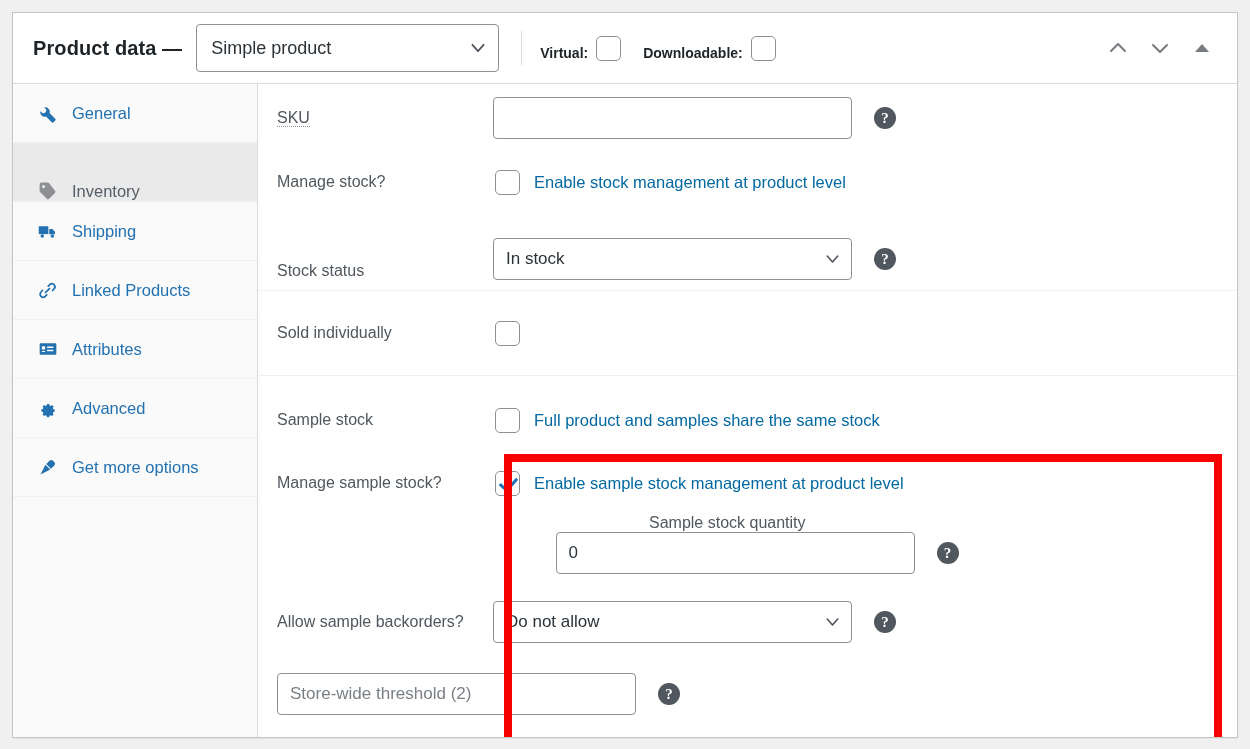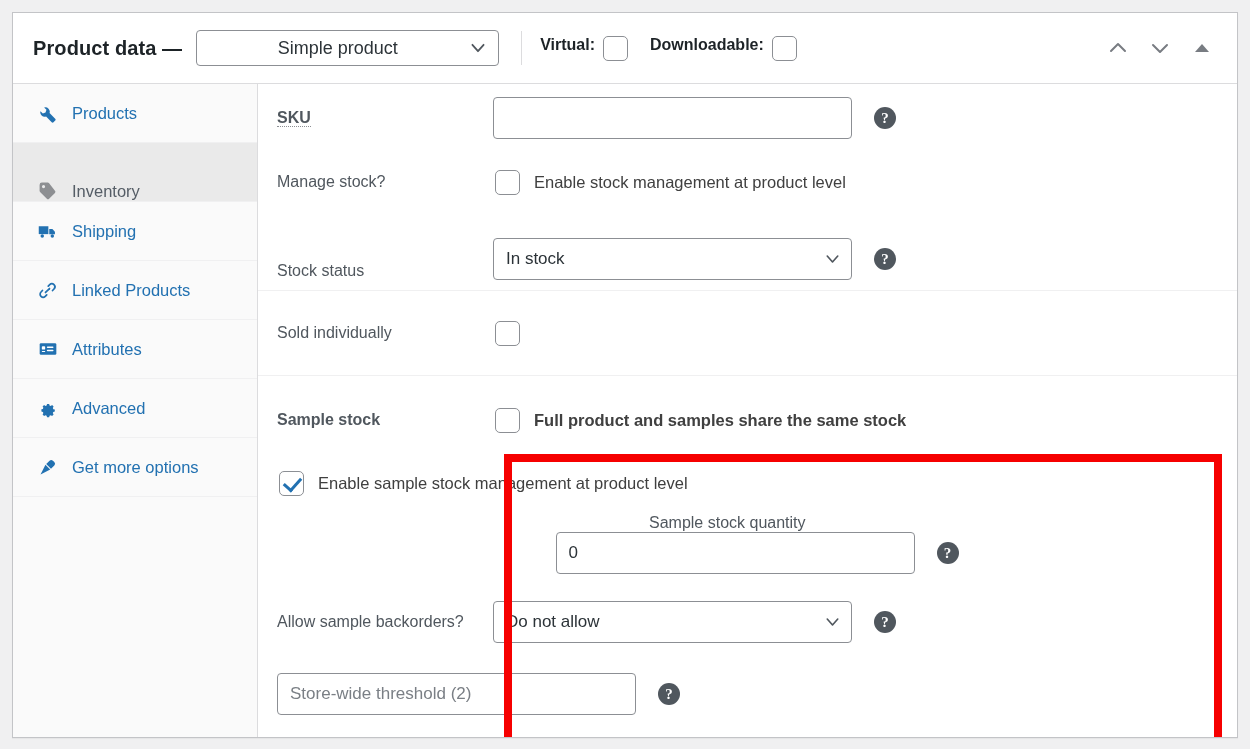--- a/index.html
+++ b/index.html
@@ -35,46 +35,45 @@
   #panel-title {
     font-size: 20px;
     color: #1d2327;
     font-weight: 600;
     letter-spacing: .1px;
     white-space: nowrap;
   }
   .ptype-select {
     position: relative;
     margin-left: 14px;
-    width: 303px; height: 36px;
+    width: 303px; height: 48px;
     border: 1px solid #8c8f94;
     border-radius: 4px;
     background: #fff;
     display: flex;
     align-items: center;
     padding: 0 34px 0 14px;
     font-size: 18px;
     color: #2c3338;
     cursor: pointer;
-    justify-content: center;
   }
   .ptype-select .chev {
     position: absolute; right: 12px; top: 50%;
     transform: translateY(-50%);
     width: 16px; height: 16px;
     pointer-events: none;
   }
   .hdr-divider {
     width: 1px; height: 34px;
     background: #dcdcde;
     margin: 0 18px 0 22px;
   }
   .hdr-check {
-    display: flex; align-items: flex-start;
-    font-size: 16px; color: #1d2327;
+    display: flex; align-items: flex-end;
+    font-size: 14px; color: #1d2327;
     font-weight: 600;
     margin-right: 22px;
     white-space: nowrap;
   }
   .hdr-check .lbl { margin-right: 8px; }
   .cbox {
     width: 25px; height: 25px;
     border: 1px solid #8c8f94;
     border-radius: 5px;
     background: #fff;
@@ -164,21 +163,20 @@
   }
   .flabel {
     width: 216px;
     flex: none;
     font-size: 16px;
     color: #50575e;
     padding-right: 10px;
   }
   .flabel .dotted-u {
     border-bottom: 1px dotted #8c8f94;
-    font-weight: bold;
   }
   .fctl { display: flex; align-items: center; }
   .txt-input {
     width: 359px; height: 42px;
     border: 1px solid #8c8f94;
     border-radius: 4px;
     background: #fff;
     font-size: 17px;
     color: #2c3338;
     padding: 0 12px;
@@ -207,21 +205,21 @@
     pointer-events: none;
   }
   .inline-check {
     display: flex;
     align-items: center;
   }
   .inline-check .cbox { margin-left: 2px; }
   .inline-check .itxt {
     margin-left: 14px;
     font-size: 16.5px;
-    color: #404040;
+    color: #0369a1;
     white-space: nowrap;
   }
   .help {
     width: 22px; height: 22px;
     border-radius: 50%;
     background: #50575e;
     color: #fff;
     font-size: 15px;
     font-weight: 700;
     display: flex;
@@ -296,21 +294,21 @@
   <div id="body">
 
     <div id="sidebar">
 
       <div class="side-item">
         <span class="sicon">
           <svg width="19" height="19" viewBox="0 0 24 24" fill="currentColor">
               <path d="M21.7 18.6l-7.1-7.1a5.6 5.6 0 0 0-6.9-7.1l3 3-1.2 3.4-3.4 1.2-3-3a5.6 5.6 0 0 0 7.1 6.9l7.1 7.1a1.6 1.6 0 0 0 2.3 0l2.1-2.1a1.6 1.6 0 0 0 0-2.3z"></path>
             </svg>
         </span>
-        <span>Products</span>
+        <span>General</span>
       </div>
 
       <div class="side-item active">
         <span class="sicon">
           <svg width="19" height="19" viewBox="0 0 24 24" fill="currentColor">
               <path d="M12.4 2H5a3 3 0 0 0-3 3v7.4a2 2 0 0 0 .6 1.4l8.6 8.6a2 2 0 0 0 2.8 0l7.4-7.4a2 2 0 0 0 0-2.8L13.8 2.6a2 2 0 0 0-1.4-.6zM7 9a2 2 0 1 1 0-4 2 2 0 0 1 0 4z"></path>
             </svg>
         </span>
         <span>Inventory</span>
       </div>
@@ -412,29 +410,30 @@
         <div class="flabel">Sold individually</div>
         <label class="inline-check">
           <span class="cbox"></span>
         </label>
       </div>
 
       <div class="divider"></div>
 
       <div style="padding-top:12px;">
 
-        <div class="frow" style="min-height:64px;font-weight:bold;">
+        <div class="frow" style="min-height:64px;">
           <div class="flabel">Sample stock</div>
           <label class="inline-check">
             <span class="cbox"></span>
             <span class="itxt">Full product and samples share the same stock</span>
           </label>
         </div>
 
         <div class="frow" style="min-height:62px;">
+          <div class="flabel">Manage sample stock?</div>
           <label class="inline-check">
             <span class="cbox checked"></span>
             <span class="itxt">Enable sample stock management at product level</span>
           </label>
         </div>
 
         <div class="frow" style="min-height:72px;flex-direction:column;">
           <div class="flabel">Sample stock quantity</div>
           <div class="fctl">
             <div class="txt-input">

